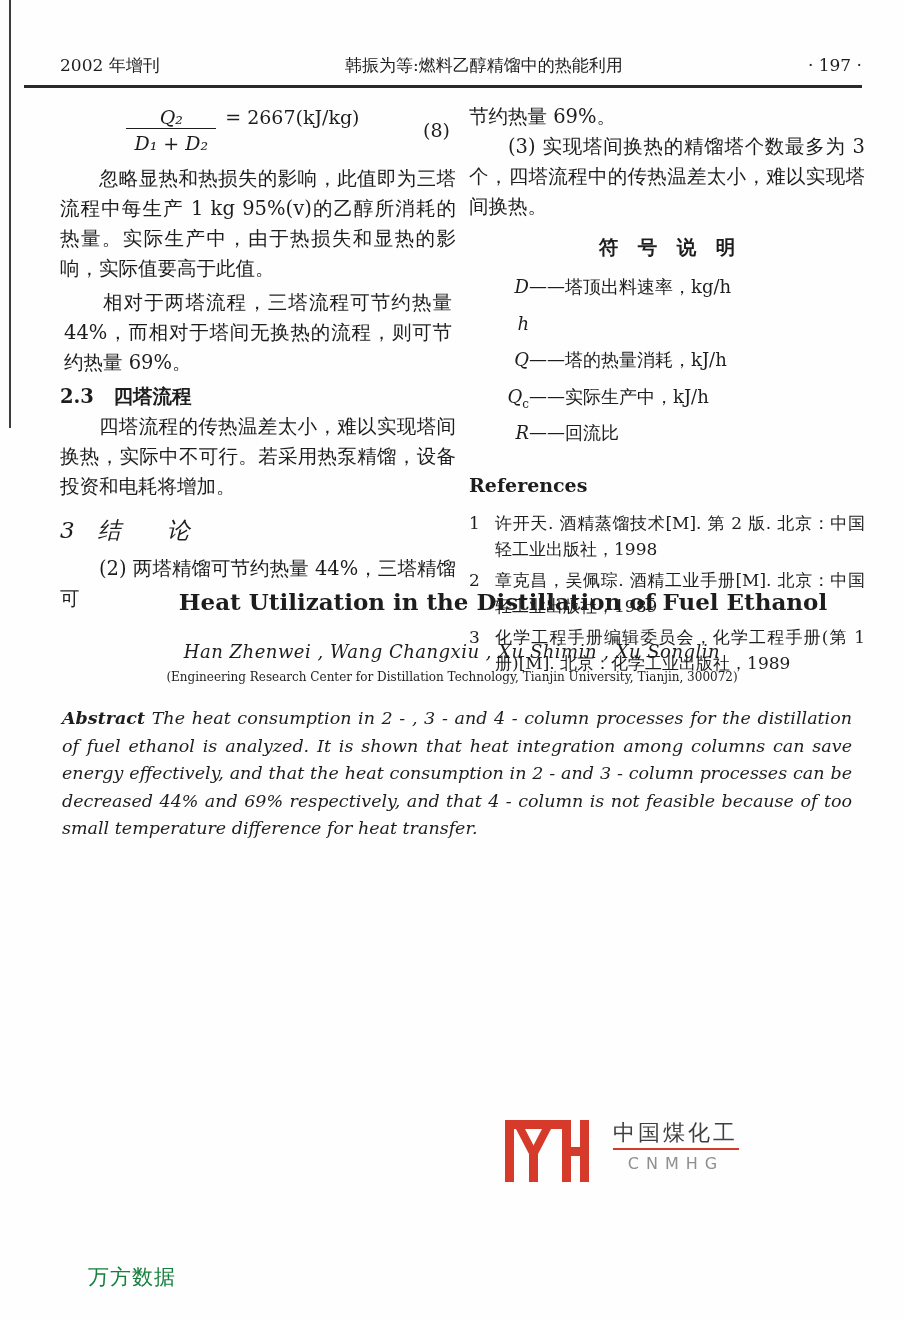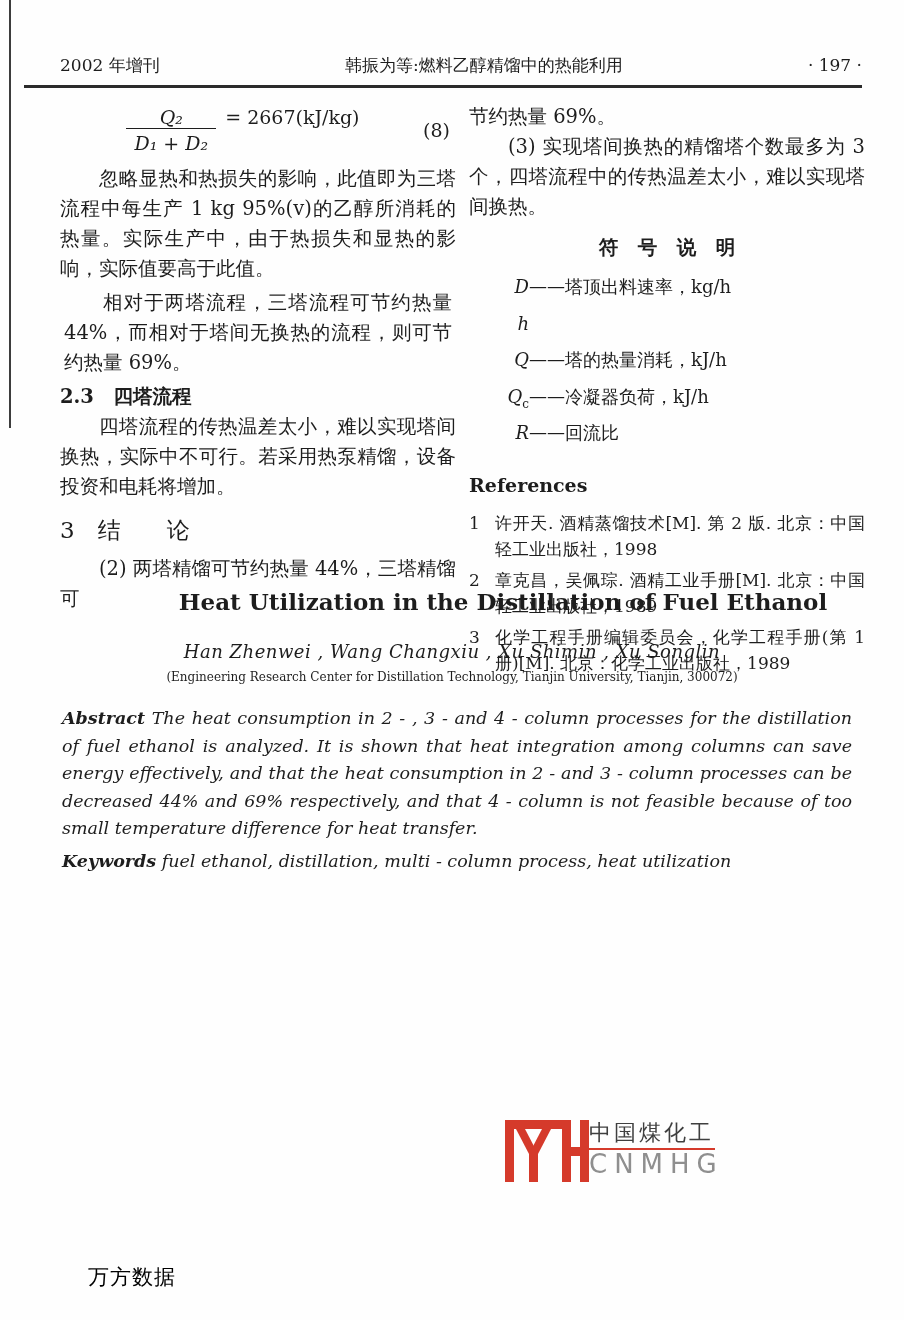--- a/index.html
+++ b/index.html
@@ -19,21 +19,21 @@
   .indent { text-indent:2em; }
 
   .eq-row { display:flex; align-items:flex-start; justify-content:center; position:relative; margin:4px 0 10px; line-height:normal; padding-right:30px; }
   .frac { display:inline-block; text-align:center; font-style:italic; font-size:19px; }
   .frac-num { padding:0 8px 2px; }
   .frac-den { border-top:1.5px solid #1d1d1d; padding:3px 8px 0; }
   .eq-rhs { margin-left:9px; font-size:19px; }
   .eq-no { position:absolute; right:6px; top:50%; transform:translateY(-50%); font-size:19px; }
 
   .h23 { font-weight:bold; text-align:left; }
-  .h3 { font-size:23px; line-height:30px; margin:13px 0 9px; text-align:left; }
+  .h3 { font-size:23px; line-height:30px; margin:13px 0 9px; text-align:left;font-style:italic; }
 
   .sym-heading { text-align:center; font-weight:bold; font-size:19.5px; margin:11px 0 9px; }
   .sym-row { display:flex; font-size:18px; line-height:30px; text-align:left; }
   .sym-cell { width:60px; flex:none; text-align:right; font-style:italic; }
   .sym-cell sub { font-style:normal; font-size:12px; }
   .sym-desc { font-style:normal; }
 
   .ref-heading { font-weight:bold; font-size:19px; margin:15px 0 10px; text-align:left; }
   .ref-row { display:flex; font-size:17px; line-height:26px; margin-bottom:5px; }
   .ref-num { width:26px; flex:none; }
@@ -42,26 +42,26 @@
   .en-title { position:absolute; top:588px; left:16px; width:904px; text-align:center; font-weight:bold; font-size:23px;padding-left:35px; }
   .en-authors { position:absolute; top:641px; left:0; width:904px; text-align:center; font-style:italic; font-size:18px; letter-spacing:0.5px; }
   .en-affil { position:absolute; top:670px; left:0; width:904px; text-align:center; font-size:12px; }
 
   .abstract-block { position:absolute; top:705px; left:62px; width:790px; font-size:17.5px; line-height:27.5px; text-align:justify;font-style:italic; }
   .kw-line { margin-top:5px; text-align:left; }
   .lbl { font-weight:bold; }
 
   .logo { position:absolute; top:1120px; left:505px; display:flex; align-items:flex-start; }
   .logo-mark { fill:#d53a2b; }
-  .logo-text { margin-left:0; font-family:"DejaVu Sans","Liberation Sans",sans-serif; }
+  .logo-text { margin-left:24px; font-family:"DejaVu Sans","Liberation Sans",sans-serif; }
   .logo-cn { font-size:22px; color:#3f3f3f; letter-spacing:3px; line-height:26px; white-space:nowrap; }
   .logo-div { height:2px; background:#d53a2b; margin:2px 0 3px; width:126px; }
-  .logo-en { font-size:26px; color:#8f8f8f; letter-spacing:7px; line-height:22px; }
+  .logo-en { font-size:16px; color:#8f8f8f; letter-spacing:7px; line-height:22px;text-align:center; }
 
-  .wanfang { position:absolute; top:1263px; left:88px; font-family:"DejaVu Sans","Liberation Sans",sans-serif; font-size:21px; color:#000000; letter-spacing:1px; }
+  .wanfang { position:absolute; top:1263px; left:88px; font-family:"DejaVu Sans","Liberation Sans",sans-serif; font-size:21px; color:#15803d; letter-spacing:1px; }
 </style>
 </head>
 <body>
 
 <div class="page">
 
   <div class="scan-line-left"></div>
 
   <div class="header">
     <span>2002 年增刊</span>
@@ -99,21 +99,21 @@
     </div>
     <div class="sym-row">
       <span class="sym-cell"><span>h</span><sub></sub></span>
     </div>
     <div class="sym-row">
       <span class="sym-cell"><span>Q</span><sub></sub></span>
       <span class="sym-desc">——塔的热量消耗，kJ/h</span>
     </div>
     <div class="sym-row">
       <span class="sym-cell"><span>Q</span><sub>c</sub></span>
-      <span class="sym-desc">——冷凝器负荷，kJ/h</span>
+      <span class="sym-desc">——实际生产中，kJ/h</span>
     </div>
     <div class="sym-row">
       <span class="sym-cell"><span>R</span><sub></sub></span>
       <span class="sym-desc">——回流比</span>
     </div>
 
     <div class="ref-heading">References</div>
 
     <div class="ref-row">
       <span class="ref-num">1</span>
@@ -128,21 +128,20 @@
       <span class="ref-text">化学工程手册编辑委员会，化学工程手册(第 1 册)[M]. 北京：化学工业出版社，1989</span>
     </div>
   </div>
 
   <div class="en-title">Heat Utilization in the Distillation of Fuel Ethanol</div>
   <div class="en-authors">Han Zhenwei ,  Wang Changxiu ,  Xu Shimin ,  Xu Songlin</div>
   <div class="en-affil">(Engineering Research Center for Distillation Technology, Tianjin University, Tianjin, 300072)</div>
 
   <div class="abstract-block">
     <div><span class="lbl">Abstract</span><span>  The heat consumption in 2 - ,  3 -  and 4 - column processes for the distillation of fuel ethanol is analyzed. It is shown that heat integration among columns can save energy effectively, and that the heat consumption in 2 -  and 3 - column processes can be decreased 44% and 69% respectively, and that 4 - column is not feasible because of too small temperature difference for heat transfer.</span></div>
-    <div class="kw-line"><span class="lbl">Keywords</span><span>  fuel ethanol, distillation, multi - column process, heat utilization</span></div>
   </div>
 
   <div class="logo">
     <svg width="84" height="62" viewBox="0 0 84 62" aria-hidden="true">
       <rect class="logo-mark" x="0" y="0" width="9" height="62"></rect>
       <rect class="logo-mark" x="0" y="0" width="66" height="9"></rect>
       <polygon class="logo-mark" points="11,9 20,9 33,34 24,34"></polygon>
       <polygon class="logo-mark" points="37,9 46,9 33,34 24,34"></polygon>
       <rect class="logo-mark" x="24" y="30" width="9" height="32"></rect>
       <rect class="logo-mark" x="57" y="0" width="9" height="62"></rect>

